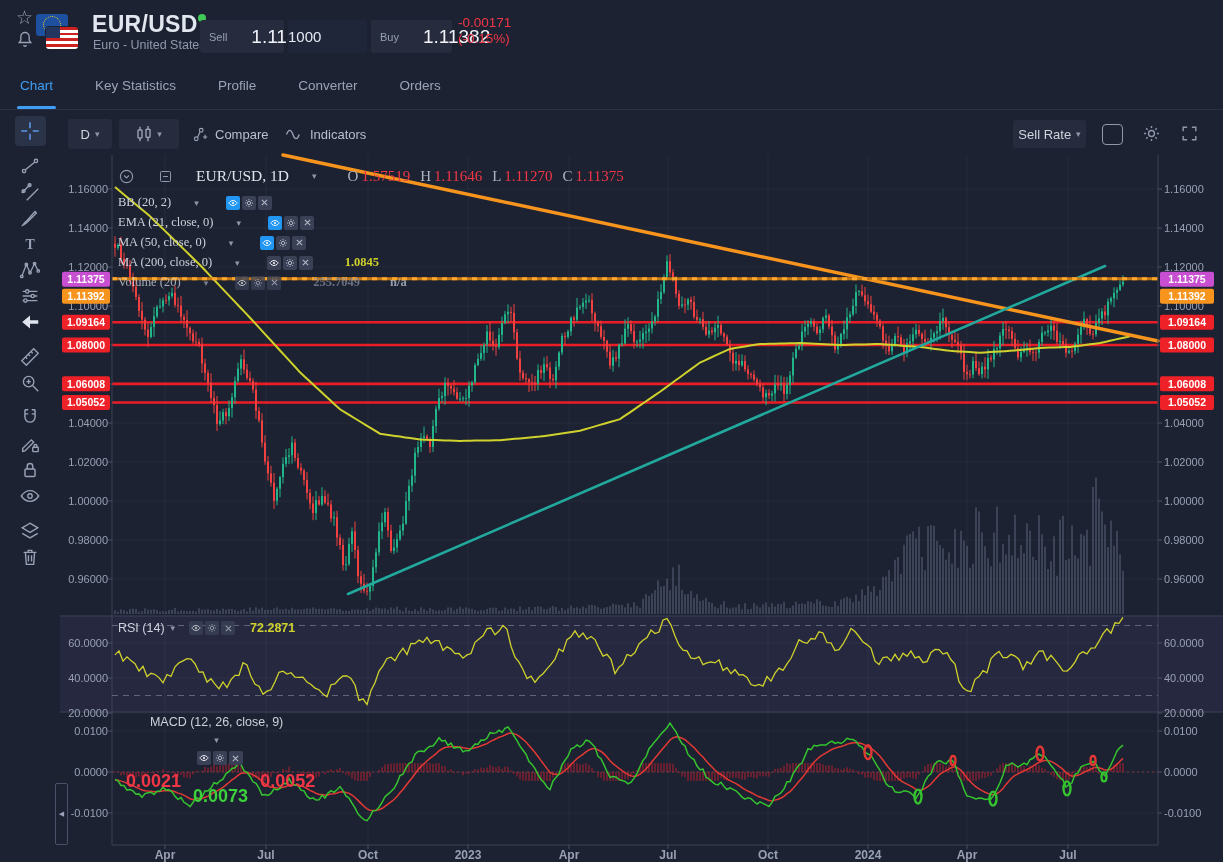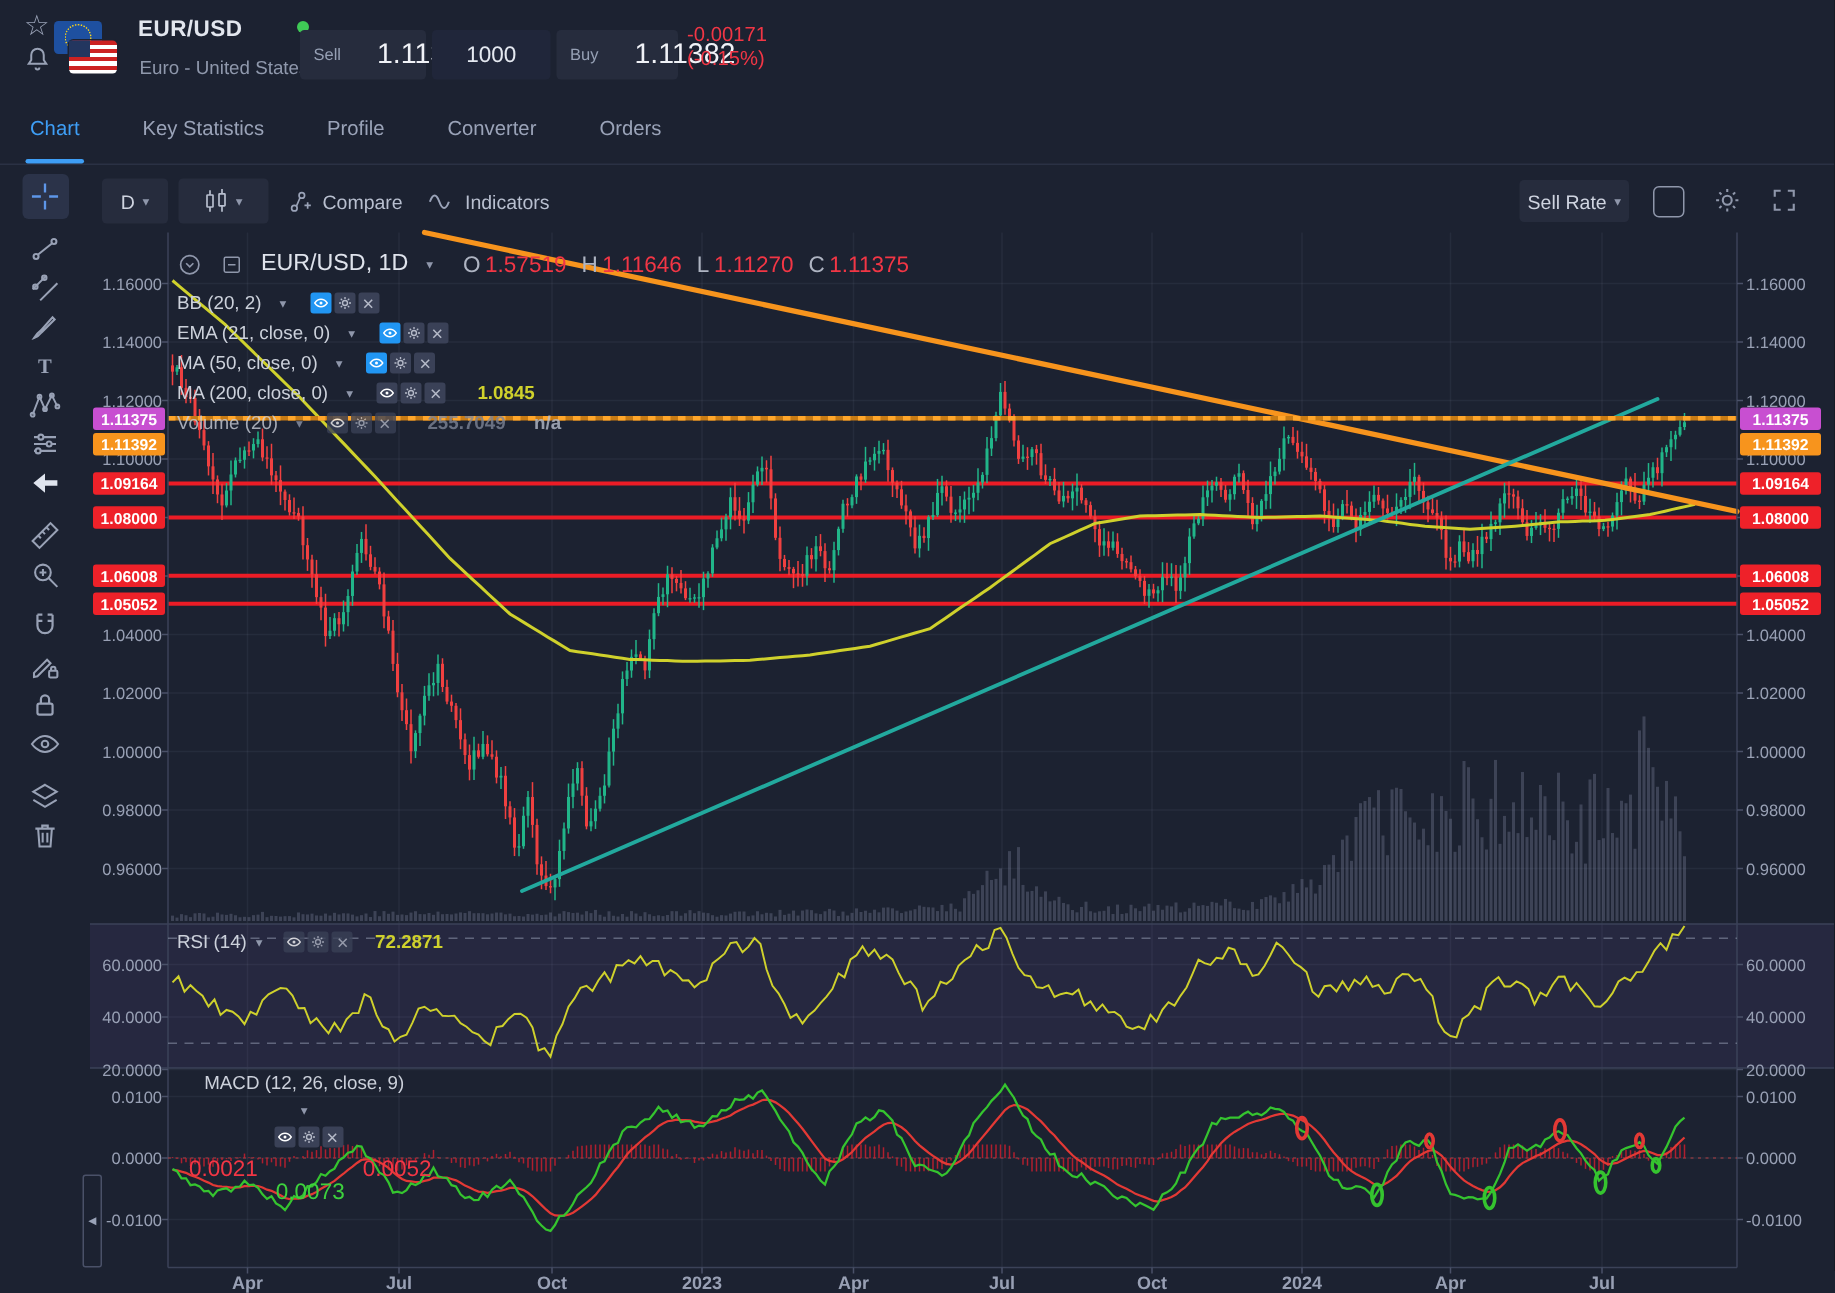--- a/index.html
+++ b/index.html
@@ -8,28 +8,28 @@
   .abs{position:absolute;}
   
   .hdr-star{left:16px;top:8px;font-size:19px;color:#99a2b6;line-height:1;}
   .hdr-bell{left:15px;top:30px;}
   .flag{border-radius:3px;position:absolute;}
   .flag-eu{left:0;top:0;width:32px;height:22px;background:#1e50a0;z-index:1;}
   .flag-eu i{position:absolute;left:7px;top:2px;width:16px;height:16px;border:1.6px dotted #ffd617;border-radius:50%;}
   .flag-us{left:10px;top:13px;width:32px;height:22px;z-index:2;
     background:repeating-linear-gradient(#c22 0 2.8px,#fff 2.8px 5.6px);box-shadow:0 0 0 1px #1c2231;}
   .flag-us i{position:absolute;left:0;top:0;width:14px;height:11px;background:#23365f;}
-  .hdr-title{left:92px;top:11px;font-size:15px;font-weight:700;color:#e2e6ee;letter-spacing:.3px;}
+  .hdr-title{left:92px;top:11px;font-size:23px;font-weight:700;color:#e2e6ee;letter-spacing:.3px;}
   .hdr-dot{left:198px;top:14px;width:8px;height:8px;border-radius:50%;}
   .hdr-sub{left:93px;top:38px;font-size:12.5px;color:#8f98ac;}
   .px-box{height:33px;top:20px;background:#262c3d;border-radius:3px;display:flex;align-items:center;
           justify-content:space-between;padding:0 9px;box-sizing:border-box;}
   .px-box .lbl{font-size:11px;color:#96a0b4;margin-right:24px;}
   .px-box .val{font-size:19px;color:#f0f2f7;}
-  .qty-box{height:33px;top:20px;background:#20263a;border-radius:3px;display:flex;align-items:center;justify-content:center;
+  .qty-box{height:33px;top:20px;background:#20263a;border-radius:3px;display:flex;align-items:center;justify-content:flex-start;
            font-size:15px;color:#e4e8f0;}
   .chg{left:458px;top:15px;font-size:13.5px;color:#f23645;line-height:16px;}
   
   .tabbar{left:0;top:62px;width:1223px;height:48px;border-bottom:1px solid #2a3144;display:flex;align-items:stretch;padding-left:20px;gap:42px;box-sizing:border-box;}
   .tab{display:flex;align-items:center;font-size:13.5px;color:#9aa3b8;cursor:pointer;position:relative;}
   .tab.active{color:#3e9ef5;}
   .tab.active::after{content:"";position:absolute;left:-3px;right:-3px;bottom:0;height:3px;background:#3e9ef5;border-radius:2px;}
   
   .tbtn{background:#262c3d;border-radius:3px;display:flex;align-items:center;justify-content:center;gap:5px;color:#cfd4e0;font-size:13px;}
   .caret{font-size:9px;color:#8f97ab;}
@@ -37,21 +37,21 @@
   .icon-plain{display:flex;align-items:center;color:#9aa3b8;}
   
   .tools{left:0;top:116px;width:60px;bottom:0;display:flex;flex-direction:column;align-items:center;}
   .tool{width:60px;height:26px;display:flex;align-items:center;justify-content:center;cursor:pointer;}
   .tool.gap{margin-top:9px;}
   .tool.active{width:31px;height:30px;background:#2b3349;border-radius:4px;margin-bottom:7px;}
   
   .chart-region{left:60px;top:115px;width:1163px;height:747px;}
   .chart-region svg text{font-family:"Liberation Sans",sans-serif;}
   .legend{left:58px;top:50px;}
-  .lg-row{position:absolute;left:0;display:flex;align-items:center;gap:12px;white-space:nowrap;}
+  .lg-row{position:absolute;left:0;display:flex;align-items:center;gap:23px;white-space:nowrap;font-family:Liberation Serif, serif;}
   .lg-sym{font-size:15.5px;color:#dfe3ec;}
   .lg-ohlc{font-size:15px;margin-left:8px;display:flex;gap:10px;}
   .lg-ohlc .k{color:#aeb4c2;margin-right:3px;}
   .ind-label{font-size:12.5px;color:#ccd1db;}
   .mini{width:14px;height:14px;border-radius:2px;background:#3a4157;display:inline-flex;align-items:center;justify-content:center;margin-right:2px;}
   .mini.blue{background:#2196f3;}
   .icon-grp{display:inline-flex;margin-left:4px;}
   .ind-val{font-size:12.5px;font-weight:700;margin-left:7px;}
   .dim{opacity:.78;}
   .pane-label{font-size:12.5px;color:#ccd1db;display:flex;align-items:center;gap:6px;}
@@ -1965,20 +1965,20 @@
                 <path d="M6 1.2v1.6M6 9.2v1.6M1.2 6h1.6M9.2 6h1.6M2.6 2.6l1.1 1.1M8.3 8.3l1.1 1.1M9.4 2.6L8.3 3.7M3.7 8.3L2.6 9.4"></path>
               </svg>
             </span>
             <span class="mini">
               <svg width="9" height="9" viewBox="0 0 12 12" stroke="#b5bac8" stroke-width="1.4" fill="none">
                 <path d="M2.5 2.5l7 7M9.5 2.5l-7 7"></path>
               </svg>
             </span>
           </span>
         </span>
-      <span id="macd-values" style="display:inline-flex;gap:12px;margin-left:8px;font-weight:400;font-size:15px;">
+      <span id="macd-values" style="display:inline-flex;gap:12px;margin-left:8px;font-weight:700;font-size:18px;">
           <span style="color: rgb(242, 54, 69);">0.0021</span>
           <span style="color: rgb(61, 209, 61); margin-top: 15px;">0.0073</span>
           <span style="color: rgb(242, 54, 69);">0.0052</span>
         </span>
     </div>
   </div>
 </div>
 
 </body></html>

